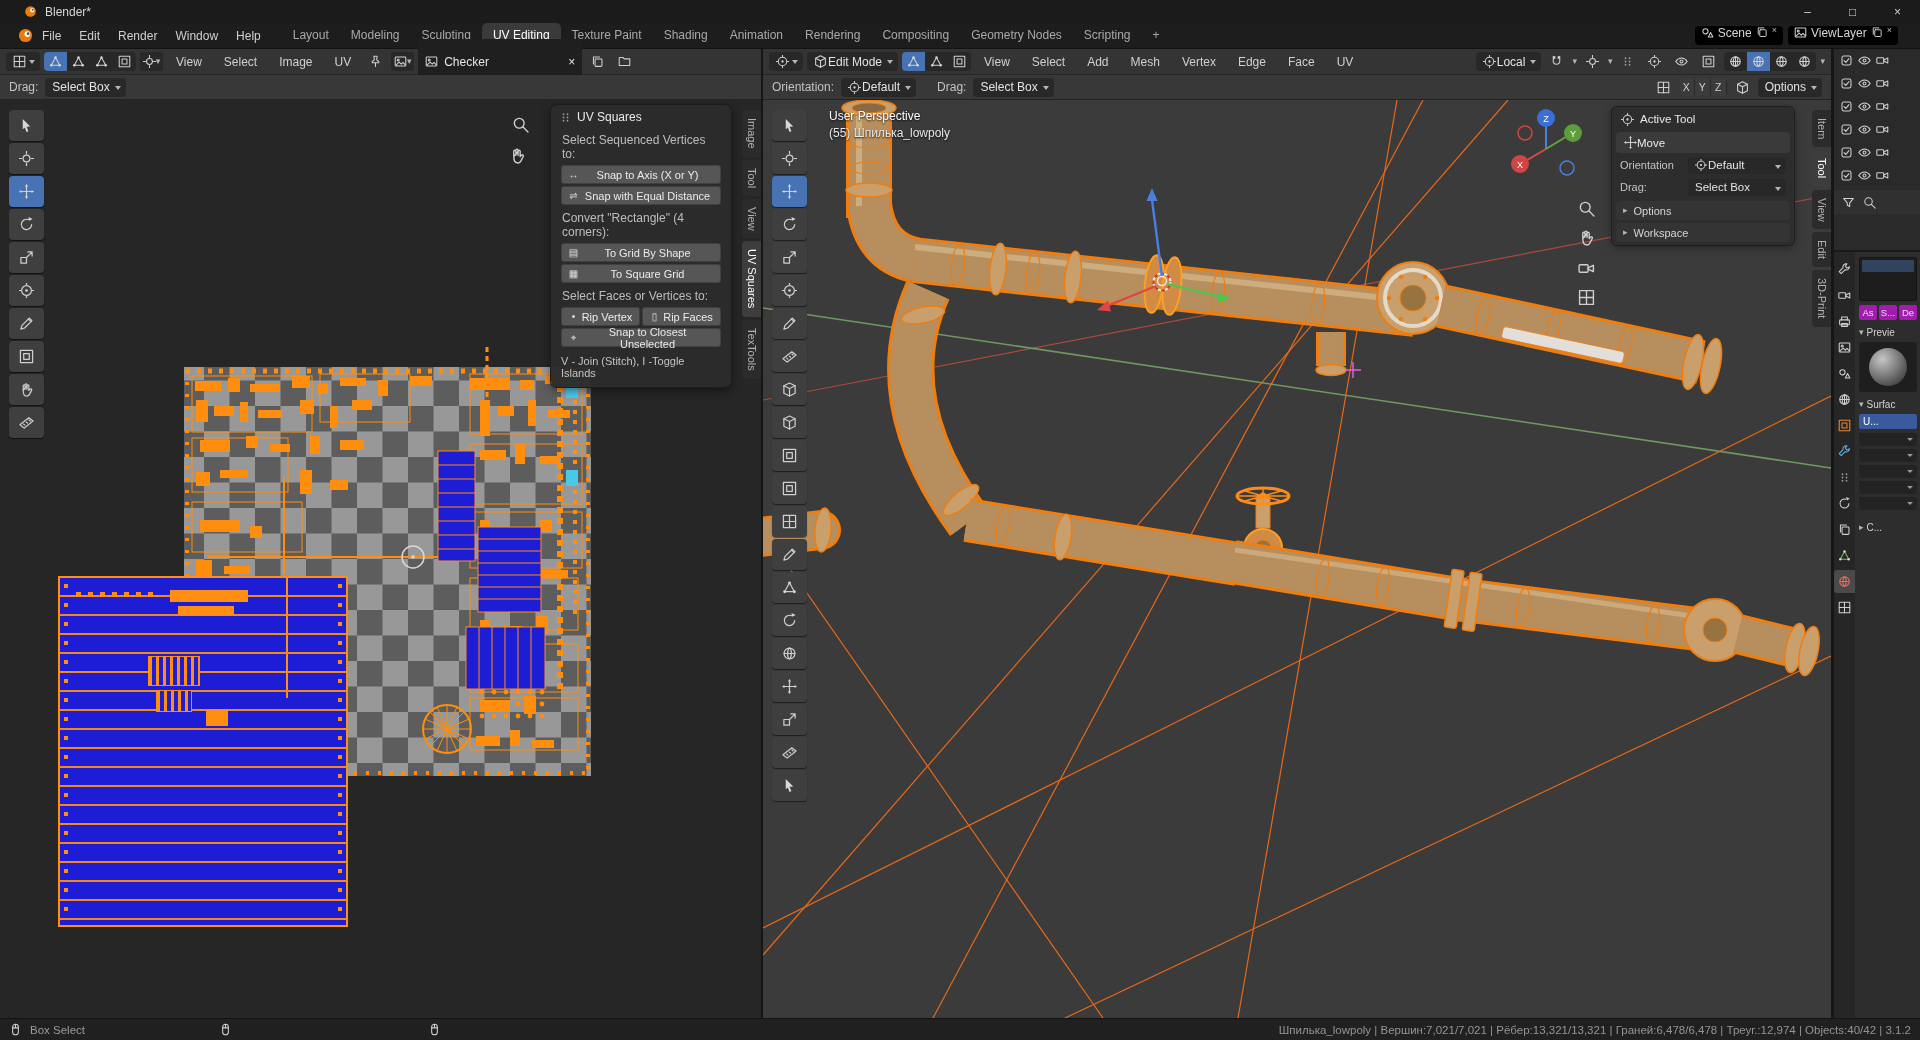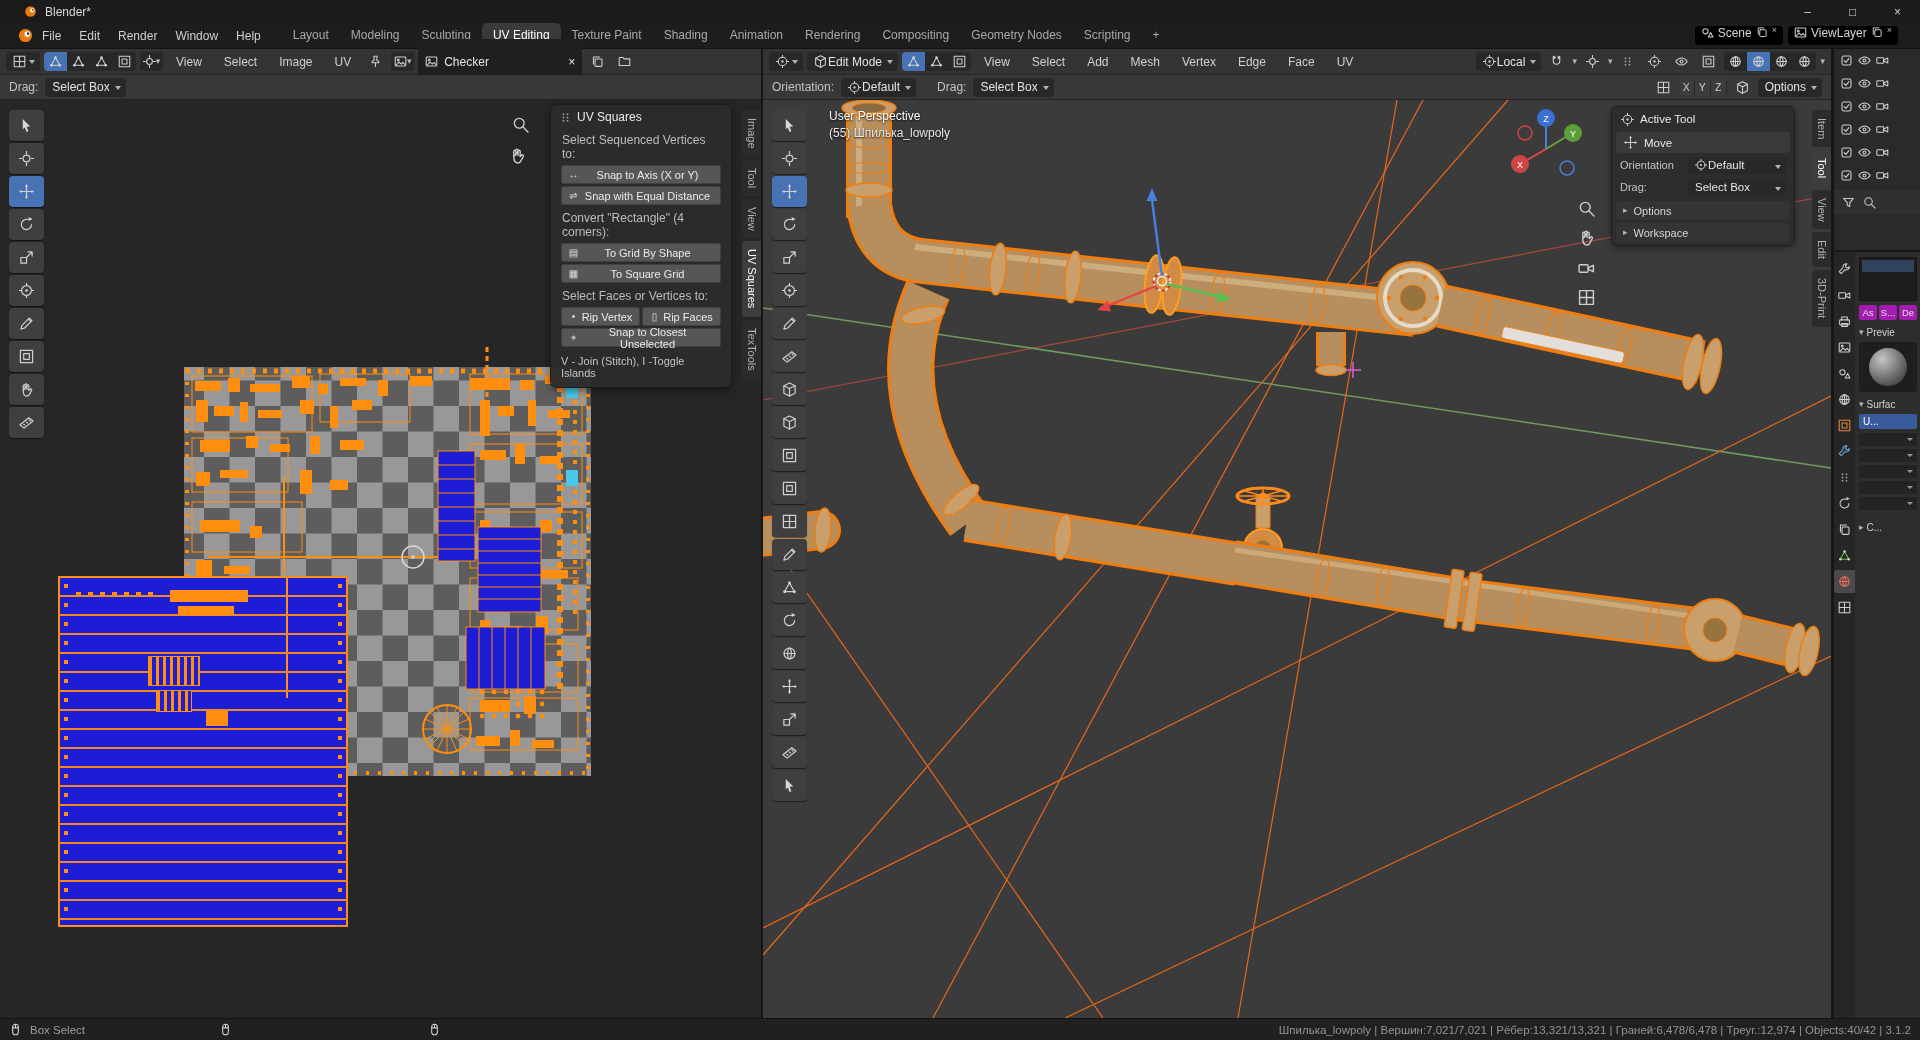--- a/index.html
+++ b/index.html
@@ -61,21 +61,21 @@
   .pbtn{display:flex;align-items:center;height:19px;margin:2px 10px;background:#565656;border-radius:3px;color:#ebebeb;font-size:11px;padding:0 6px;box-shadow:inset 0 0 0 1px rgba(0,0,0,.25)}
   .pbtn .t{flex:1;text-align:center}
   .pbtn .gl{font-size:10px;color:#dedede;width:13px;text-align:center}
   .pbtn-row{display:flex;gap:2px;margin:2px 10px}
   .pbtn-row .pbtn{flex:1;margin:0}
   .p-hint{color:#c4c4c4;font-size:11px;padding:6px 10px 8px}
 
   
   .npanel{position:absolute;background:rgba(44,44,44,.97);border-radius:5px;box-shadow:0 0 0 1px #1f1f1f,0 2px 8px rgba(0,0,0,.45);font-size:11.5px}
   .np-cat{display:flex;align-items:center;gap:6px;height:24px;padding:0 9px;color:#e8e8e8}
-  .np-sub{background:#3a3a3a;border-radius:4px;margin:1px 4px;height:21px;display:flex;align-items:center;gap:7px;padding:0 8px;color:#e8e8e8}
+  .np-sub{background:#3a3a3a;border-radius:4px;margin:1px 4px;height:21px;display:flex;align-items:center;padding:0 8px;color:#e8e8e8}
   .np-prop{display:flex;align-items:center;height:22px;padding:0 8px;gap:6px}
   .np-prop .label{width:62px;font-size:11px}
   .np-prop .dd{flex:1;height:17px}
   .np-collapse{background:#343434;border-radius:4px;margin:3px 4px;height:19px;display:flex;align-items:center;gap:6px;padding:0 7px;color:#d5d5d5;font-size:11px}
 
   
   .vp-overlay{position:absolute;left:66px;top:8px;color:#ffffff;text-shadow:0 1px 2px rgba(0,0,0,.85);line-height:17px;font-size:12px}
   .vp-overlay .l2{color:#e8e8e8}
 
   

